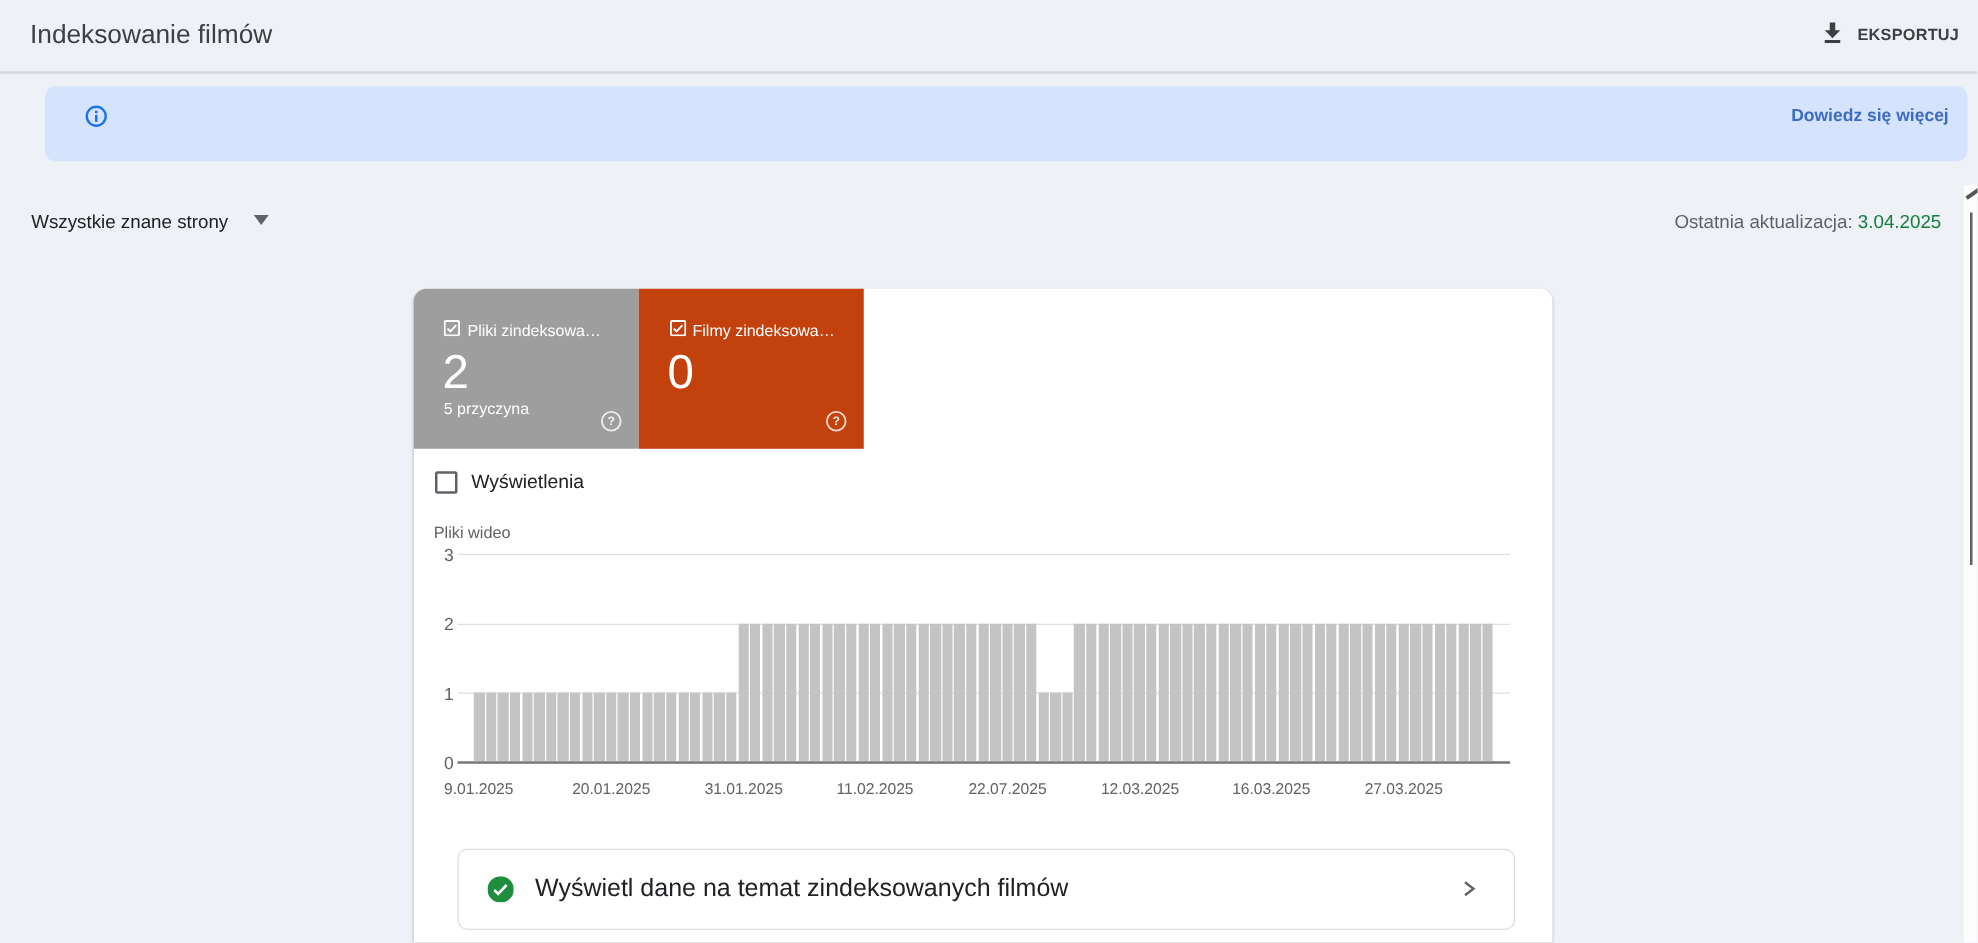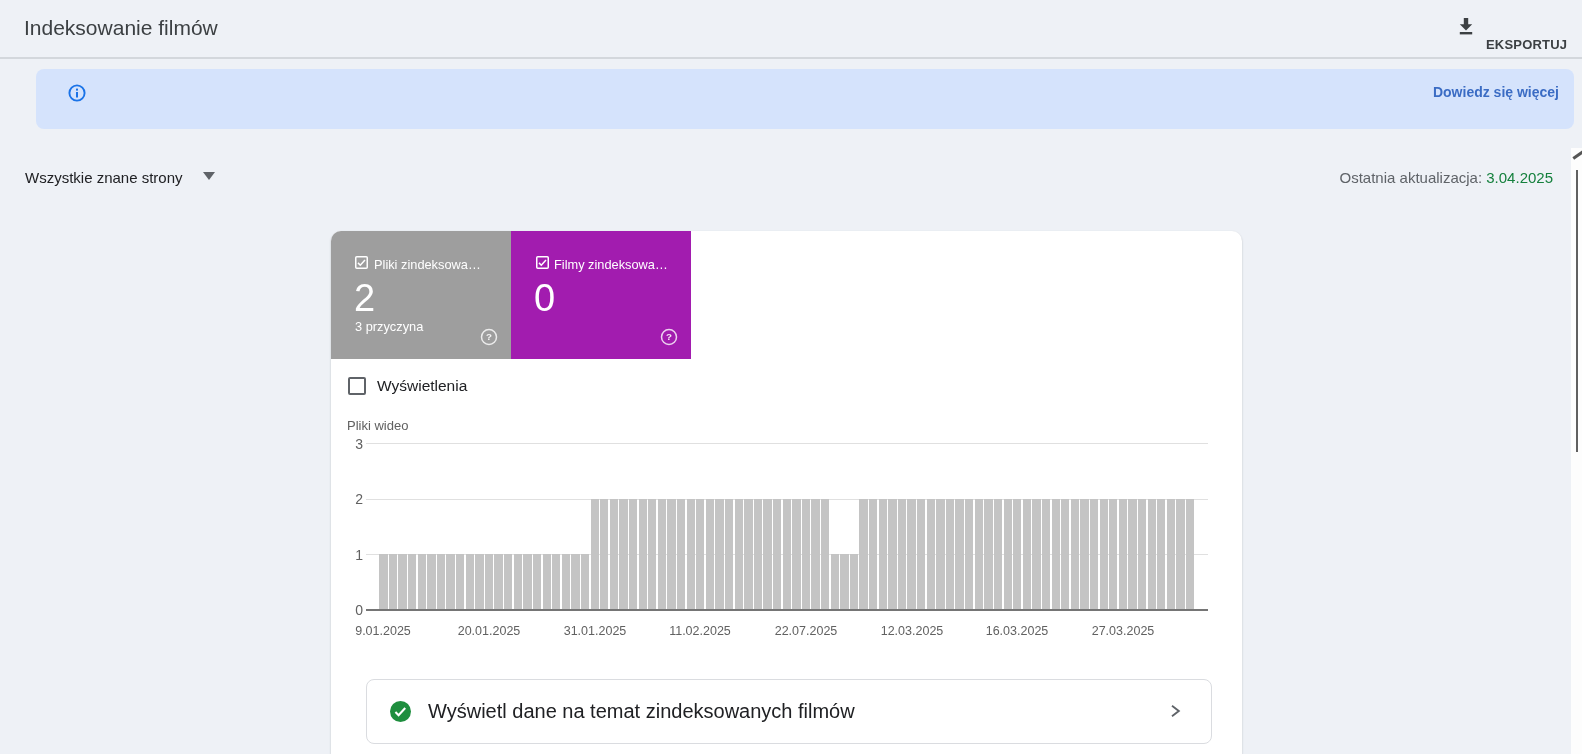--- a/index.html
+++ b/index.html
@@ -3,36 +3,36 @@
 <meta charset="utf-8">
 <style>
 * { margin:0; padding:0; box-sizing:border-box; }
 html,body { width:1582px; height:754px; overflow:hidden; }
 body { font-family:"Liberation Sans", sans-serif; background:#eef1f6; position:relative; }
 .abs { position:absolute; }
 
 .title { left:24px; top:16px; font-size:21px; color:#3c4043; }
 .hdiv { left:0; top:57px; width:1582px; height:2px; background:#d3d7dc; }
 .export { left:1458px; top:17px; height:20px; color:#3c4043; font-size:13px; font-weight:bold; letter-spacing:0.2px; }
-.export span { position:absolute; left:28px; top:20px; white-space:nowrap; }
+.export span { position:absolute; left:28px; top:3px; white-space:nowrap; }
 
 .banner { left:36px; top:69px; width:1538px; height:60px; background:#d5e3fc; border-radius:8px; }
 .binfo { left:32px; top:15px; }
 .btext { left:63px; top:12px; width:1320px; font-size:14px; letter-spacing:0.22px; line-height:20px; color:#202124; }
 .blink { right:15px; top:15px; font-size:14px; font-weight:bold; color:#3b6cc4; }
 
 .filter { left:25px; top:169px; font-size:15px; color:#202124; }
 .tri { left:203px; top:172px; width:0; height:0; border-left:6.5px solid transparent; border-right:6.5px solid transparent; border-top:8px solid #5f6368; }
 .lastupd { right:29px; top:169px; font-size:15px; color:#5f6368; }
 .lastupd b { color:#15803d; font-weight:normal; }
 
 .card { left:331px; top:231px; width:911px; height:523px; background:#fff; border-radius:10px 10px 0 0; box-shadow:0 1px 2px rgba(60,64,67,.3); }
 .tile { top:231px; width:180px; height:128px; color:#fff; }
 .tile.gray { left:331px; background:#9e9e9e; border-radius:10px 0 0 0; }
-.tile.green { left:511px; background:#a21caf; }
+.tile.green { left:511px; background:#c2410c; }
 .tlabel { position:absolute; left:43px; top:26px; font-size:12.8px; white-space:nowrap; }
 .tnum { position:absolute; left:23px; top:46px; font-size:38px; line-height:42px; }
 .treason { position:absolute; left:24px; top:88px; font-size:12.8px; }
 
 .wbox { left:348px; top:377px; width:18px; height:18px; border:2px solid #5f6368; border-radius:2px; }
 .wlab { left:377px; top:377px; font-size:15.5px; color:#202124; }
 
 .ctitle { left:347px; top:418px; font-size:13px; color:#616161; }
 .grid { left:366px; width:842px; height:1px; background:#e0e0e0; }
 .axis0 { left:366px; top:609px; width:842px; height:1.6px; background:#757575; }
@@ -67,21 +67,21 @@
 <div class="abs tri"></div>
 <div class="abs lastupd">Ostatnia aktualizacja: <b>3.04.2025</b></div>
 <div class="abs card"></div>
 <div class="abs tile gray">
   <svg class="abs" style="left:24px;top:25px" width="13" height="13" viewBox="0 0 13 13">
       <rect x="0.75" y="0.75" width="11.5" height="11.5" rx="1" fill="none" stroke="#fff" stroke-width="1.5"></rect>
       <path d="M3 6.9l2.3 2.3 4.7-5.1" fill="none" stroke="#fff" stroke-width="1.5"></path>
     </svg>
   <div class="tlabel">Pliki zindeksowa…</div>
   <div class="tnum">2</div>
-  <div class="treason">3 przyczyna</div>
+  <div class="treason">5 przyczyna</div>
   <svg class="abs" style="position:absolute;left:149px;top:97px" width="18" height="18" viewBox="0 0 24 24">
       <circle cx="12" cy="12" r="10" fill="none" stroke="rgba(255,255,255,.8)" stroke-width="2"></circle>
       <text x="12" y="16.5" text-anchor="middle" font-size="13" font-weight="bold" fill="rgba(255,255,255,.9)" font-family="Liberation Sans">?</text>
     </svg>
 </div>
 <div class="abs tile green">
   <svg class="abs" style="left:25px;top:25px" width="13" height="13" viewBox="0 0 13 13">
       <rect x="0.75" y="0.75" width="11.5" height="11.5" rx="1" fill="none" stroke="#fff" stroke-width="1.5"></rect>
       <path d="M3 6.9l2.3 2.3 4.7-5.1" fill="none" stroke="#fff" stroke-width="1.5"></path>
     </svg>

